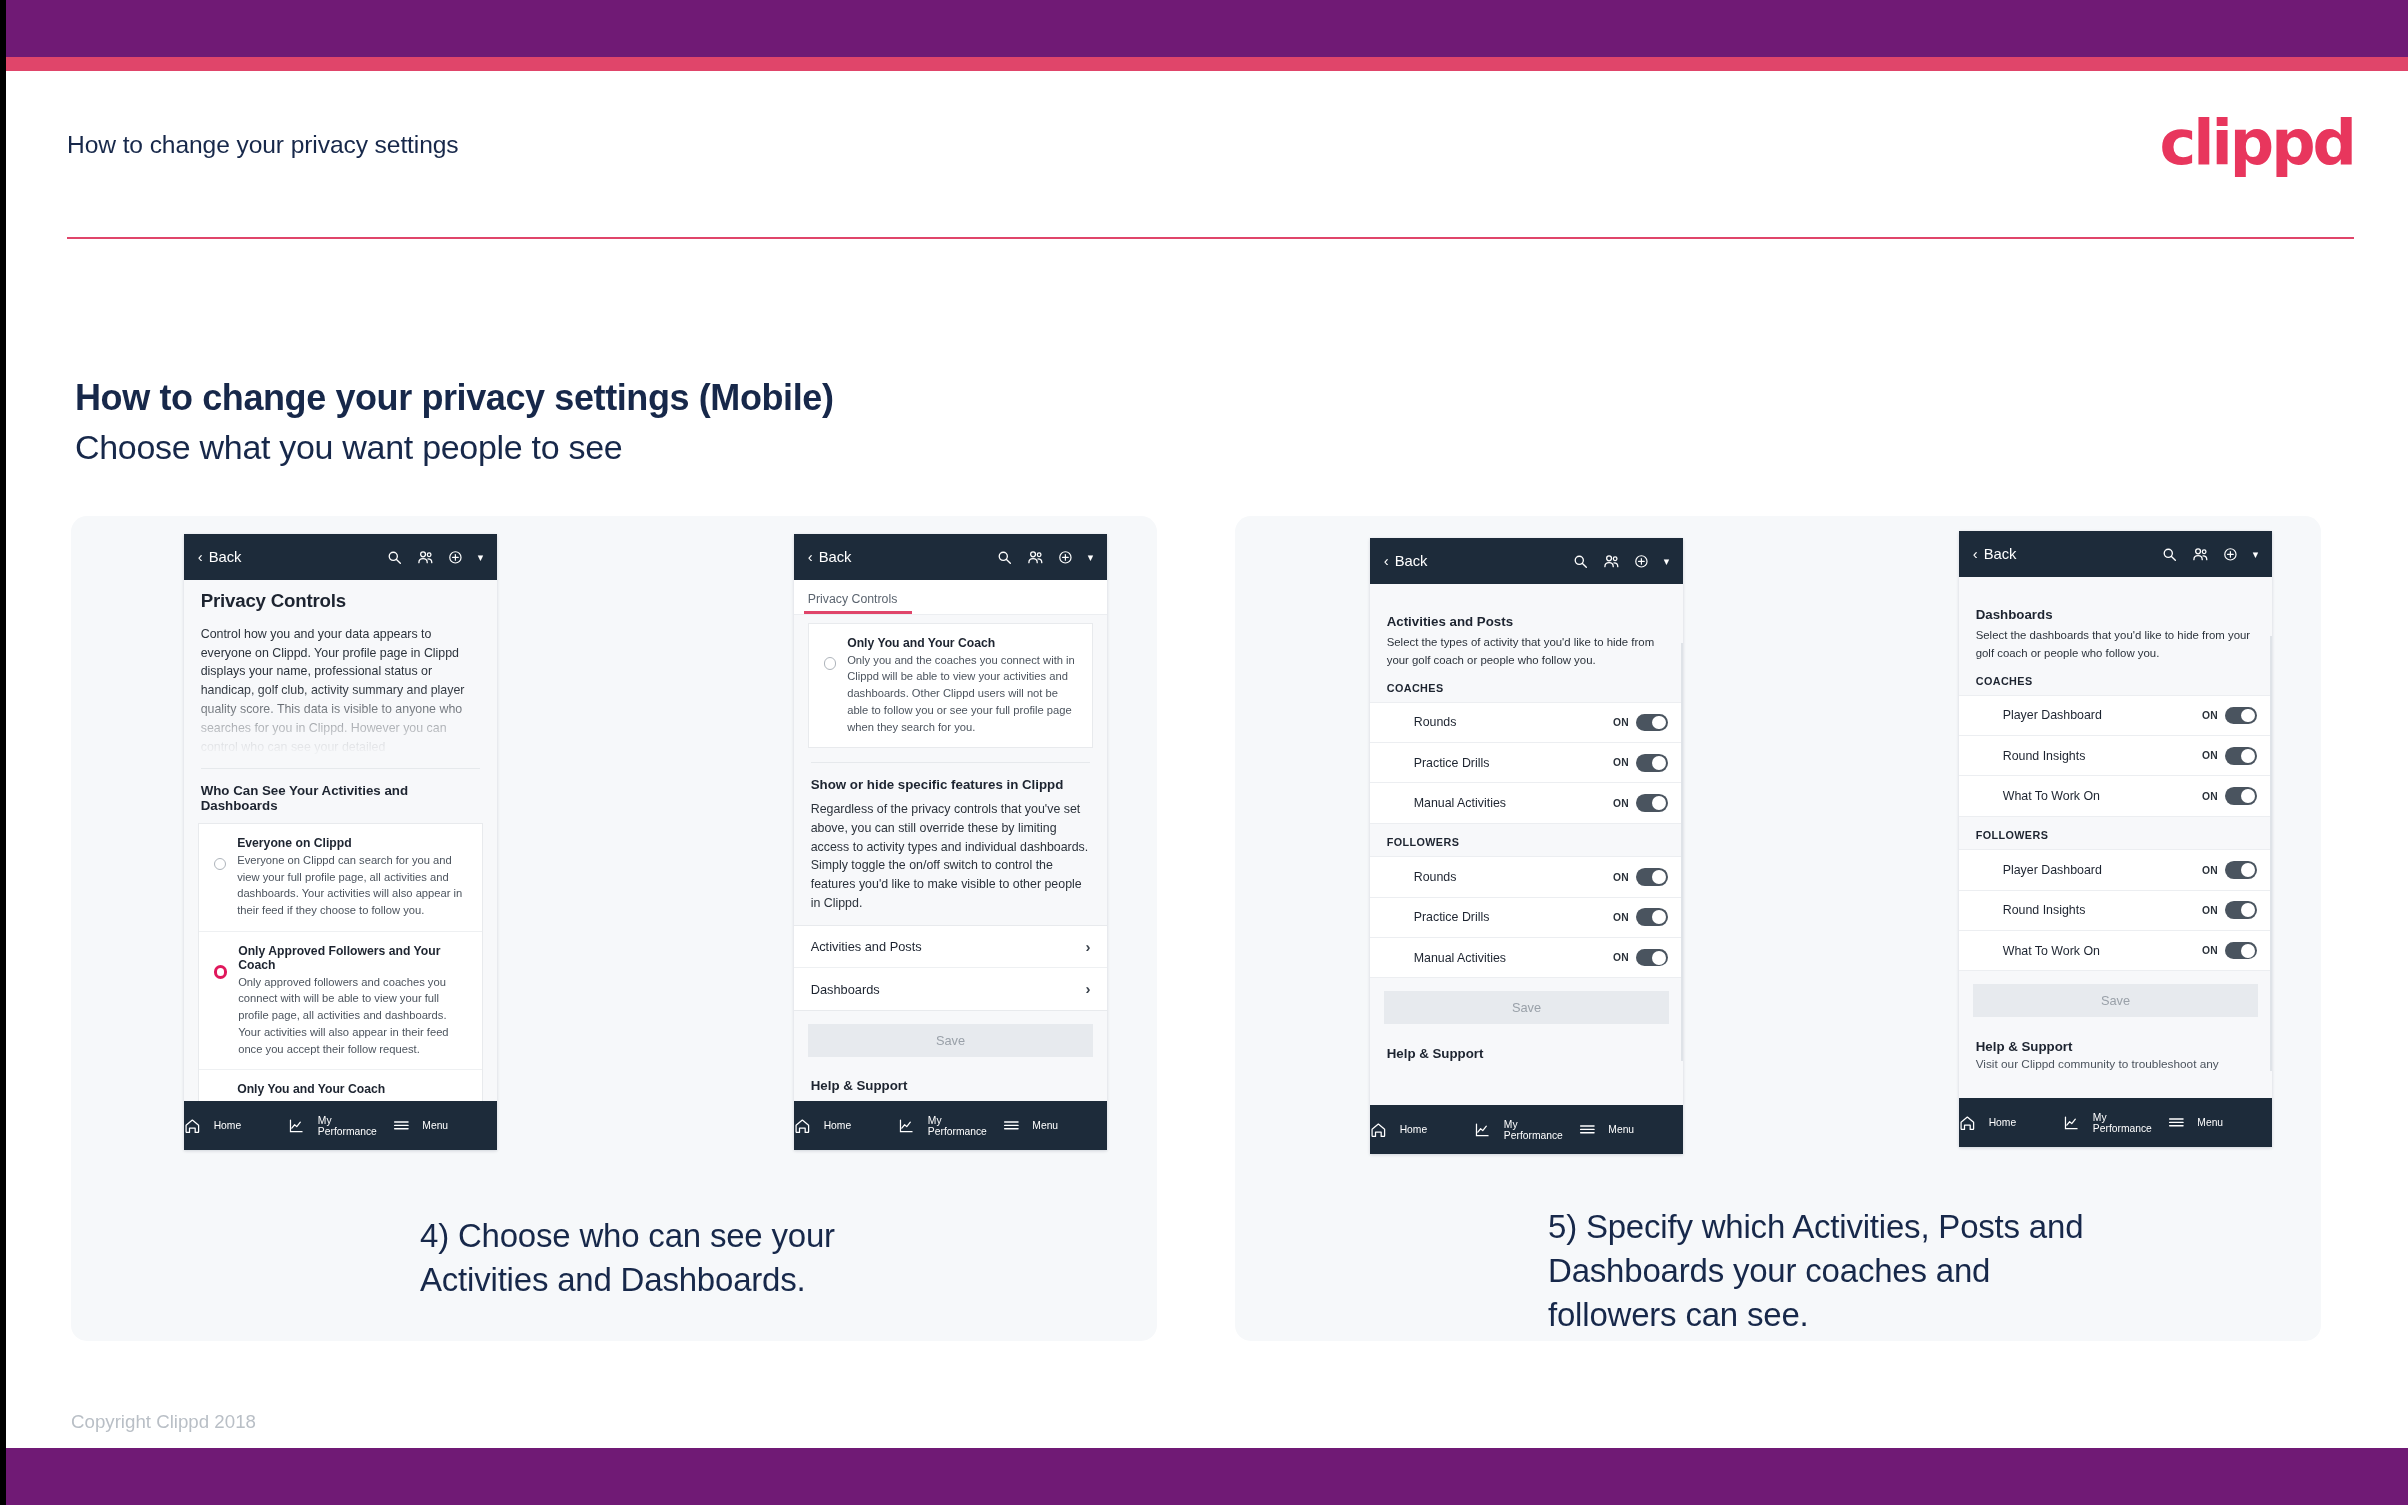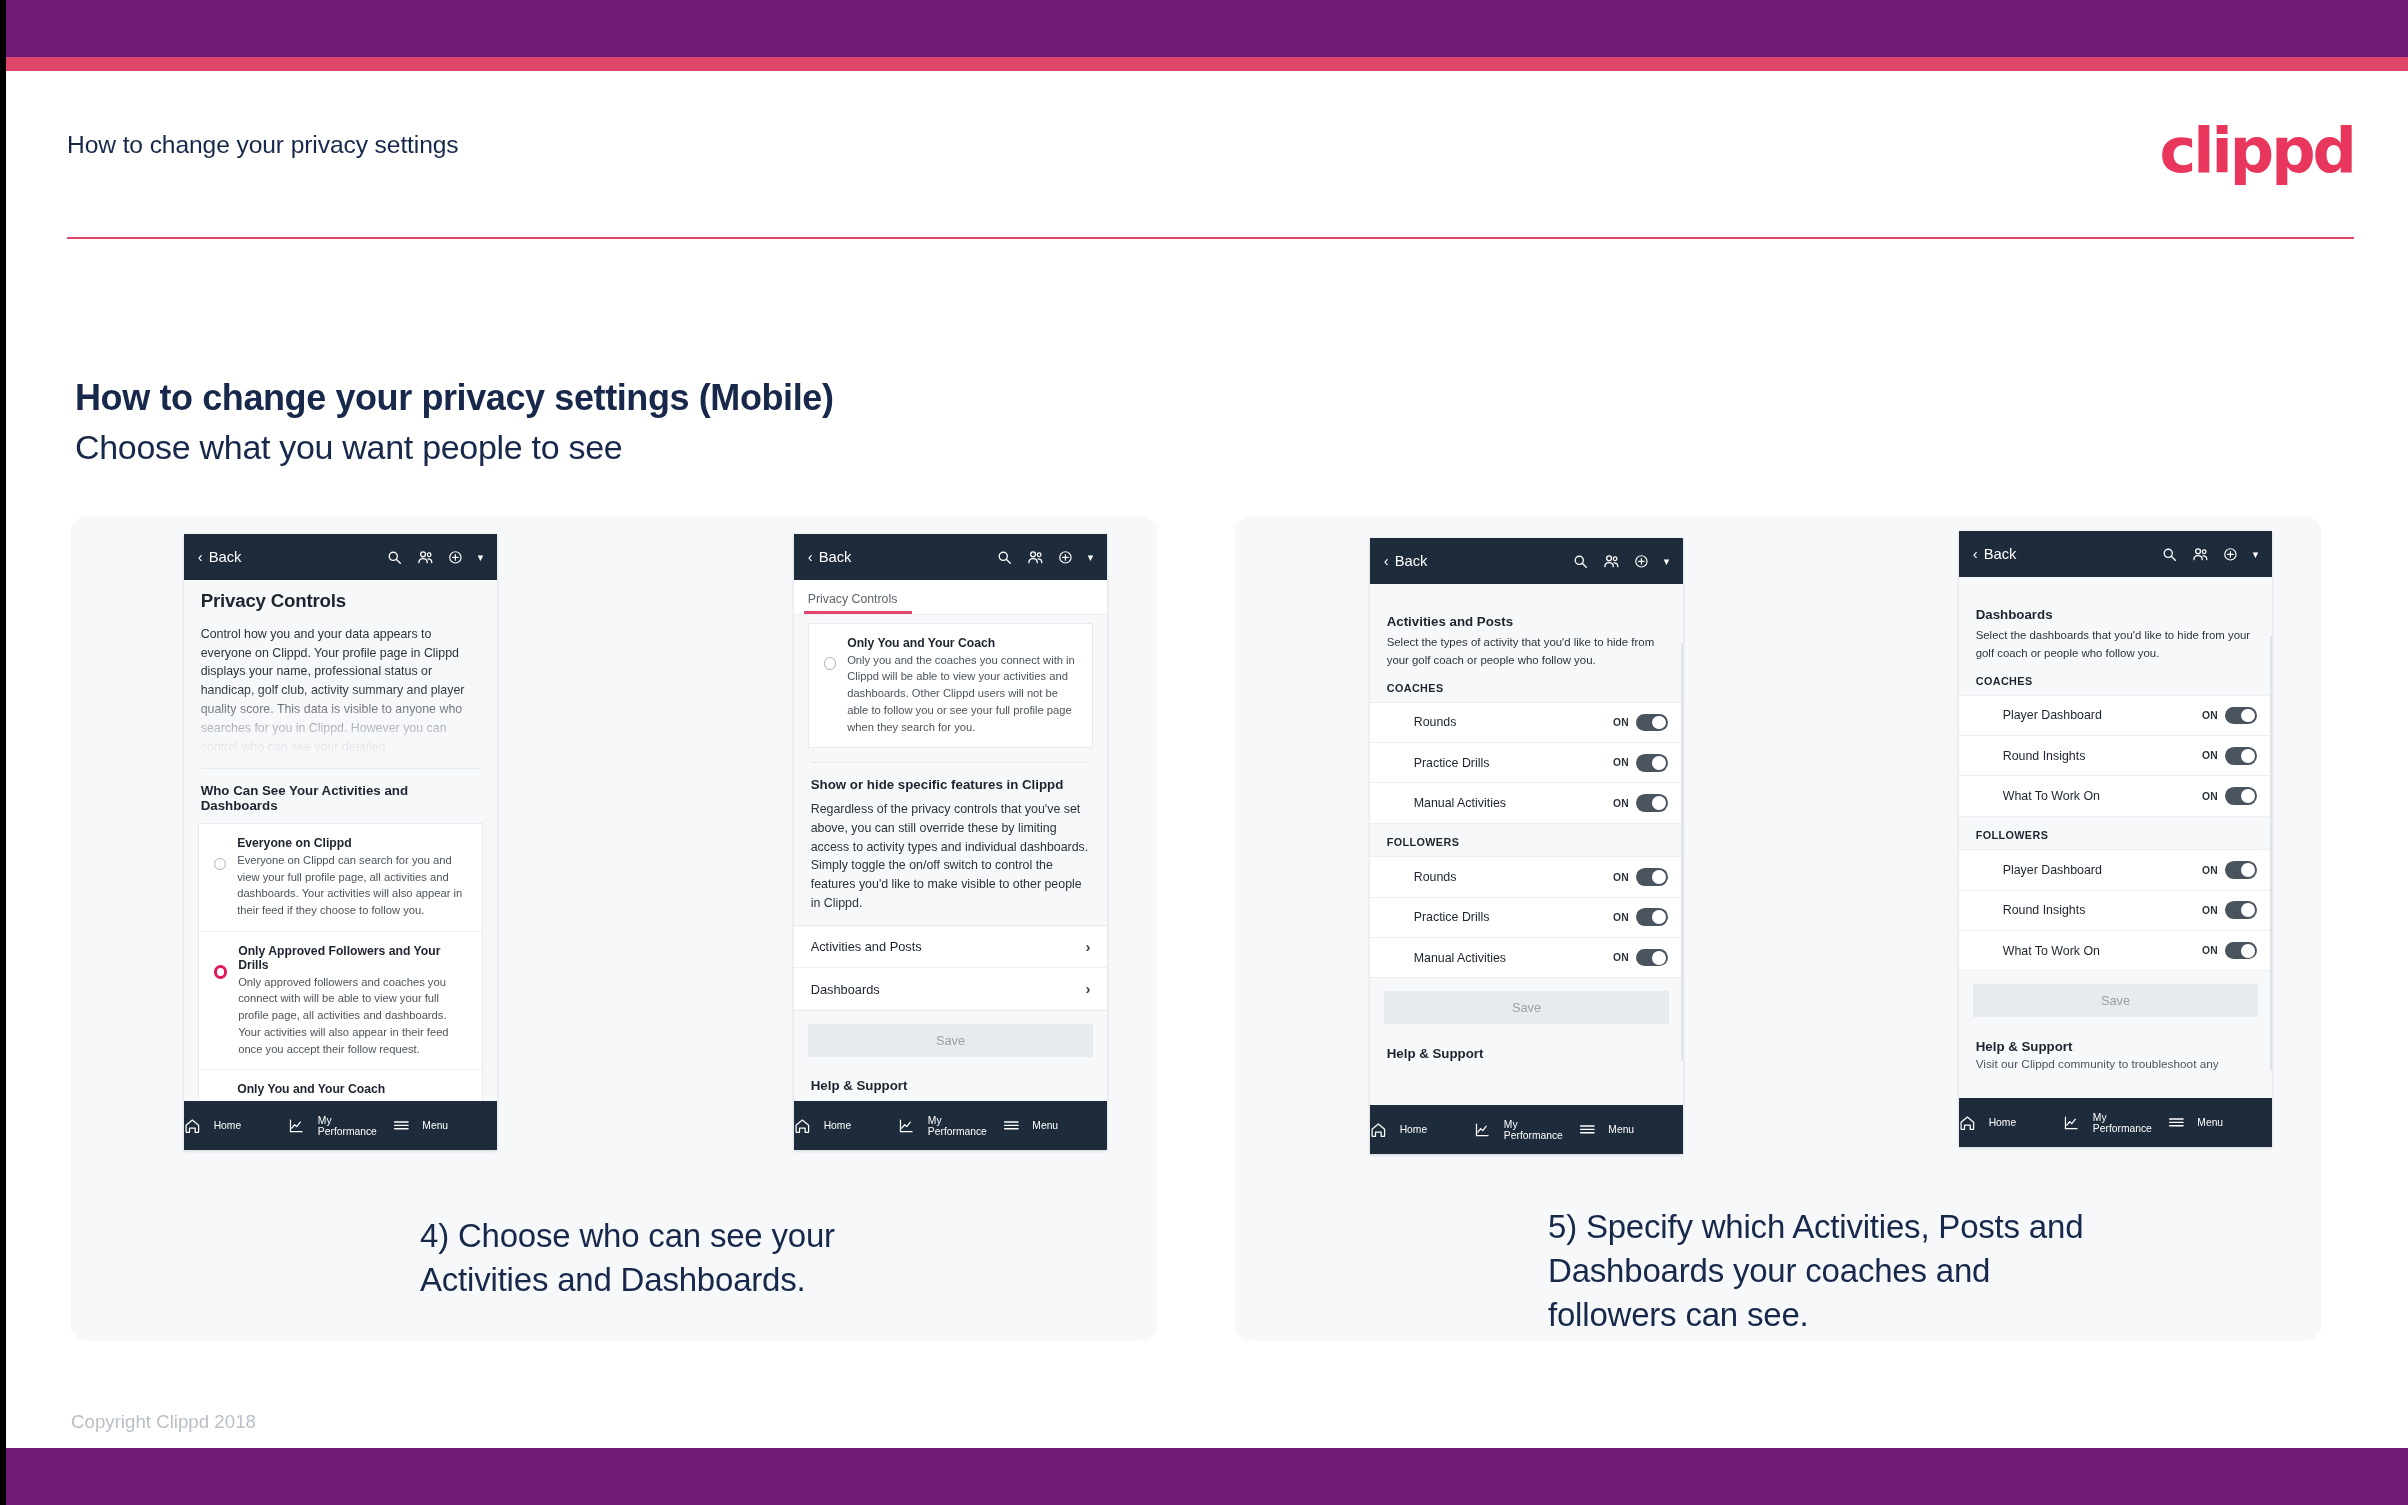--- a/index.html
+++ b/index.html
@@ -35,21 +35,20 @@
     letter-spacing: -0.1px;
   }
   .logo {
     position: absolute;
     right: 61px; top: 49px;
     font-size: 62px;
     font-weight: 700;
     color: #e8365d;
     letter-spacing: -3px;
     font-family: "DejaVu Sans", sans-serif;
-    margin-top: 8px;
   }
   .header-rule {
     position: absolute;
     left: 61px; top: 180px;
     width: 2287px; height: 2px;
     background: #e0456a;
   }
   
   .page-title {
     position: absolute;
@@ -325,21 +324,21 @@
           <div class="opt-row">
             <div class="radio"></div>
             <div class="opt-text">
               <div class="opt-title">Everyone on Clippd</div>
               <div class="opt-desc">Everyone on Clippd can search for you and view your full profile page, all activities and dashboards. Your activities will also appear in their feed if they choose to follow you.</div>
             </div>
           </div>
           <div class="opt-row">
             <div class="radio on"></div>
             <div class="opt-text">
-              <div class="opt-title">Only Approved Followers and Your Drills</div>
+              <div class="opt-title">Only Approved Followers and Your Coach</div>
               <div class="opt-desc">Only approved followers and coaches you connect with will be able to view your full profile page, all activities and dashboards. Your activities will also appear in their feed once you accept their follow request.</div>
             </div>
           </div>
           <div class="opt-row">
             <div class="radio" style="visibility:hidden"></div>
             <div class="opt-text">
               <div class="opt-title">Only You and Your Coach</div>
               <div class="opt-desc">Only you and the coaches you connect with in</div>
             </div>
           </div>

